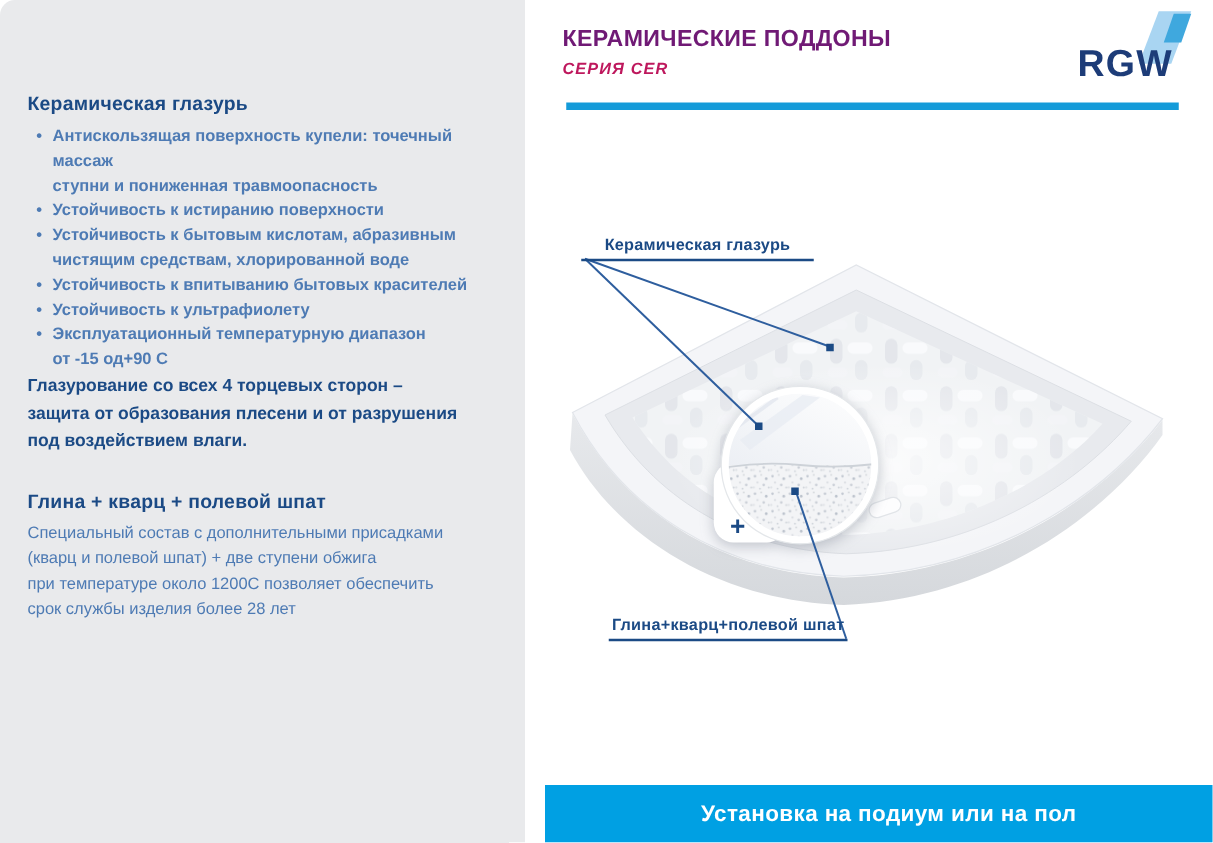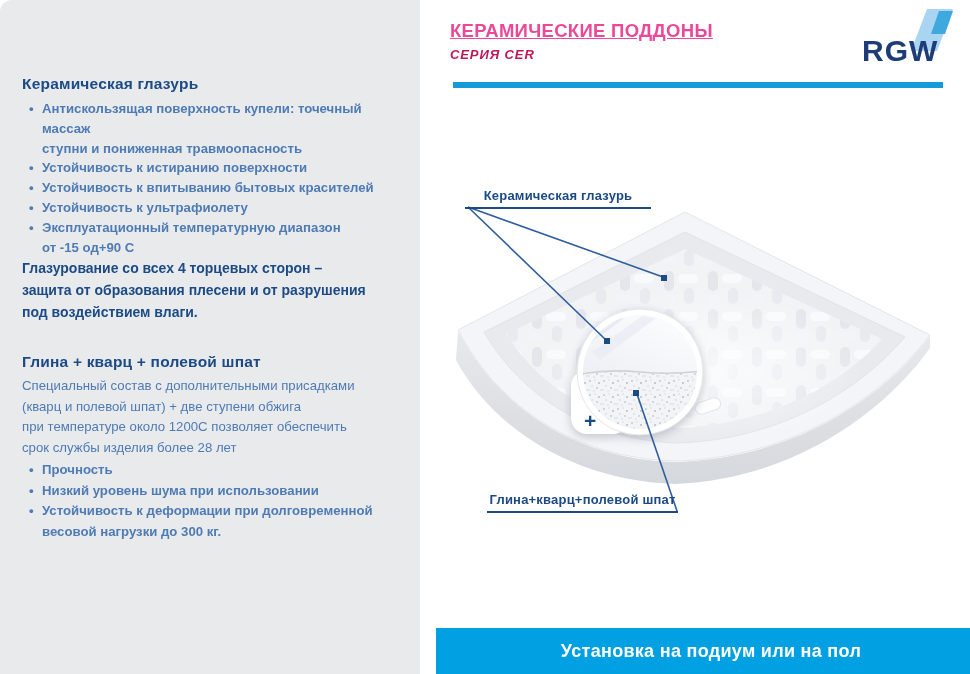--- a/index.html
+++ b/index.html
@@ -33,21 +33,21 @@
     color:#1B4A85; font-weight:bold;
     font-size:14px; line-height:22px;
   }
   .h2b { margin-top:29px; }
   .body-p { margin-top:5px; color:#4E7BB4; font-size:13.2px; line-height:20.5px; }
   .blist2 { margin-top:2px; }
 
   
   .title {
     position:absolute; left:450px; top:20px;
-    font-size:18.5px; font-weight:bold; color:#ec4899; letter-spacing:.3px;text-decoration:underline;
+    font-size:18.5px; font-weight:bold; color:#701a75; letter-spacing:.3px;
   }
   .subtitle {
     position:absolute; left:450px; top:47px;
     font-size:13px; font-weight:bold; color:#be185d; letter-spacing:.9px;font-style:italic;
   }
   .rule { position:absolute; left:453px; top:82px; width:490px; height:6px; background:#149BD9; }
   .logo { position:absolute; left:858px; top:4px; width:100px; height:62px; }
 
   
   .diagram-svg { position:absolute; left:0; top:0; pointer-events:none; }
@@ -68,39 +68,35 @@
 </style>
 </head>
 <body>
 
 <aside class="panel">
   <h2>Керамическая глазурь</h2>
   <ul class="blist">
     <li><span class="pre">Антискользящая поверхность купели: точечный массаж
 ступни и пониженная травмоопасность</span></li>
     <li><span class="pre">Устойчивость к истиранию поверхности</span></li>
+    <li><span class="pre">Устойчивость к бытовым кислотам, абразивным
+чистящим средствам, хлорированной воде</span></li>
     <li><span class="pre">Устойчивость к впитыванию бытовых красителей</span></li>
     <li><span class="pre">Устойчивость к ультрафиолету</span></li>
     <li><span class="pre">Эксплуатационный температурную диапазон
 от -15 од+90 С</span></li>
   </ul>
   <p class="highlight pre">Глазурование со всех 4 торцевых сторон –
 защита от образования плесени и от разрушения
 под воздействием влаги.</p>
   <h2 class="h2b">Глина + кварц + полевой шпат</h2>
   <p class="body-p pre">Специальный состав с дополнительными присадками
 (кварц и полевой шпат) + две ступени обжига
 при температуре около 1200С позволяет обеспечить
 срок службы изделия более 28 лет</p>
-  <ul class="blist blist2">
-    <li><span class="pre">Прочность</span></li>
-    <li><span class="pre">Низкий уровень шума при использовании</span></li>
-    <li><span class="pre">Устойчивость к деформации при долговременной
-весовой нагрузки до 300 кг.</span></li>
-  </ul>
 </aside>
 
 <div class="title">КЕРАМИЧЕСКИЕ ПОДДОНЫ</div>
 <div class="subtitle">СЕРИЯ CER</div>
 <div class="rule"></div>
 <svg class="logo" viewBox="0 0 100 62">
   <polygon points="53,47 69,5 95,5 79,47" fill="#A9D5F2"></polygon>
   <polygon points="73,30 81,7 95,7 87,30" fill="#3FA8DE"></polygon>
   <text x="4" y="57" font-size="30" font-weight="bold" letter-spacing="1" fill="#1D3C78">RGW</text>
 </svg>

